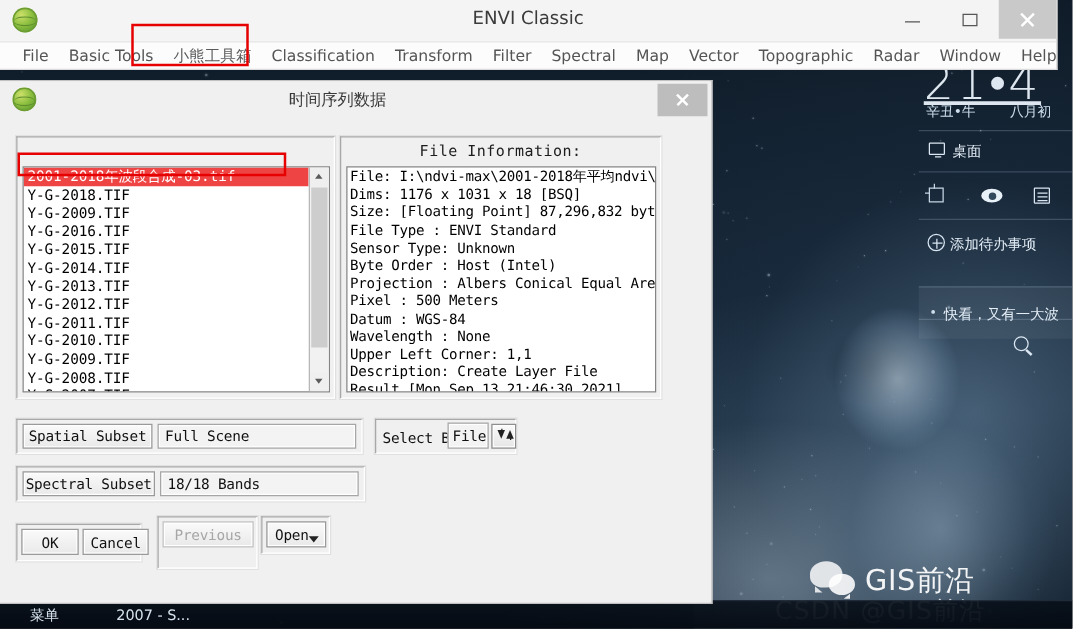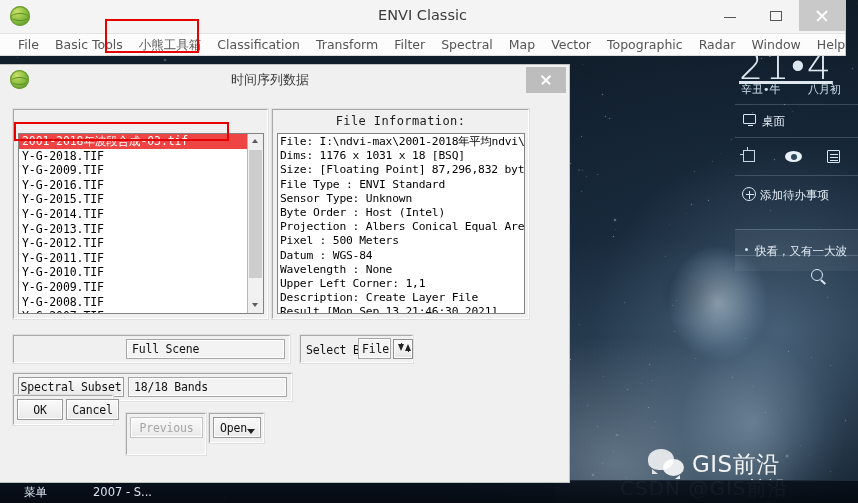--- a/index.html
+++ b/index.html
@@ -283,21 +283,21 @@
   }
 
   
   .grp {
     position:absolute; border:1px solid #a8a8a8; border-right-color:#fff; border-bottom-color:#fff;
     box-shadow: 0 0 0 1px #e0e0e0; background:#f0f0f0;
   }
   #grp-spatial  { left:13px; top:240px; width:277px; height:28px; }
   #grp-selectby { left:300px; top:240px; width:113px; height:28px; }
   #grp-spectral { left:13px; top:278px; width:279px; height:28px; }
-  #grp-buttons  { left:13px; top:300px; width:100px; height:30px; }
+  #grp-buttons  { left:13px; top:324px; width:100px; height:30px; }
   #grp-prev     { left:126px; top:318px; width:80px; height:42px; }
   #grp-open     { left:209px; top:318px; width:55px; height:30px; }
 
   .btn {
     position:absolute; background:linear-gradient(180deg,#fafafa,#e9e9e9);
     border:1px solid #9a9a9a; box-shadow: inset 0 0 0 1px #fff;
     font-family:"DejaVu Sans Mono","Liberation Mono",monospace; font-size:11.5px; color:#111;
     display:flex; align-items:center; justify-content:center; letter-spacing:-0.2px;
     cursor:default; user-select:none;
   }
@@ -728,20 +728,21 @@
             <div class="ln">  Pixel    : 500 Meters</div>
             <div class="ln">  Datum    : WGS-84</div>
             <div class="ln">Wavelength : None</div>
             <div class="ln">Upper Left Corner: 1,1</div>
             <div class="ln">Description: Create Layer File</div>
             <div class="ln">Result [Mon Sep 13 21:46:30 2021]</div>
           </div>
       </div>
 
       <div class="grp" id="grp-spatial">
+        <span class="btn" style="left:4px; top:3px; width:104px; height:20px;">Spatial Subset</span>
         <span class="field" style="left:112px; top:3px; width:159px; height:20px;">Full Scene</span>
       </div>
 
       <div class="grp" id="grp-selectby">
         <span class="plaintext" style="left:5px; top:7px;">Select By</span>
         <span class="field" style="left:57px; top:2px; width:33px; height:21px; padding-left:3px;">File</span>
         <span class="arrbtn" style="left:92px; top:3px; width:20px; height:20px;">
           <i class="dn"></i>
             <i class="up"></i>
             <i class="stem1"></i>

